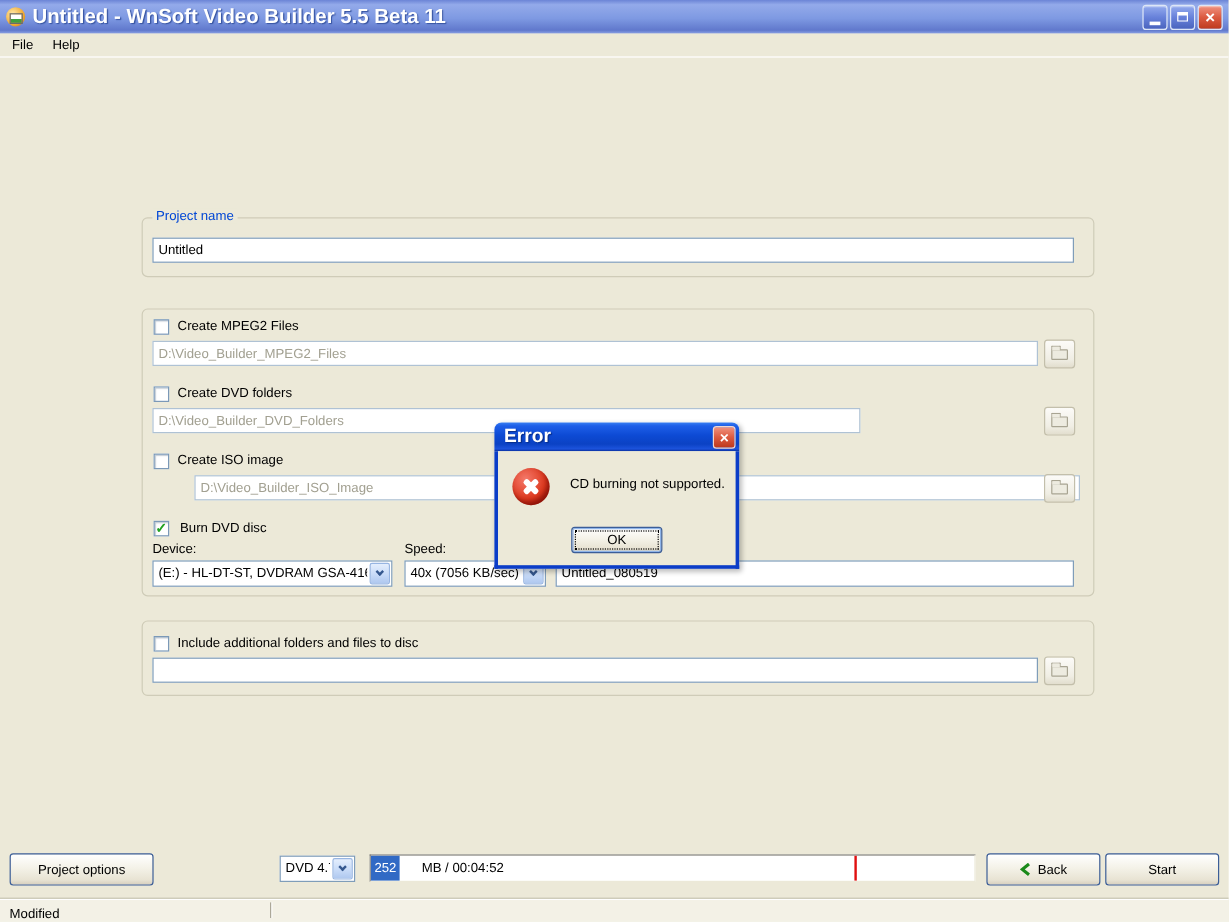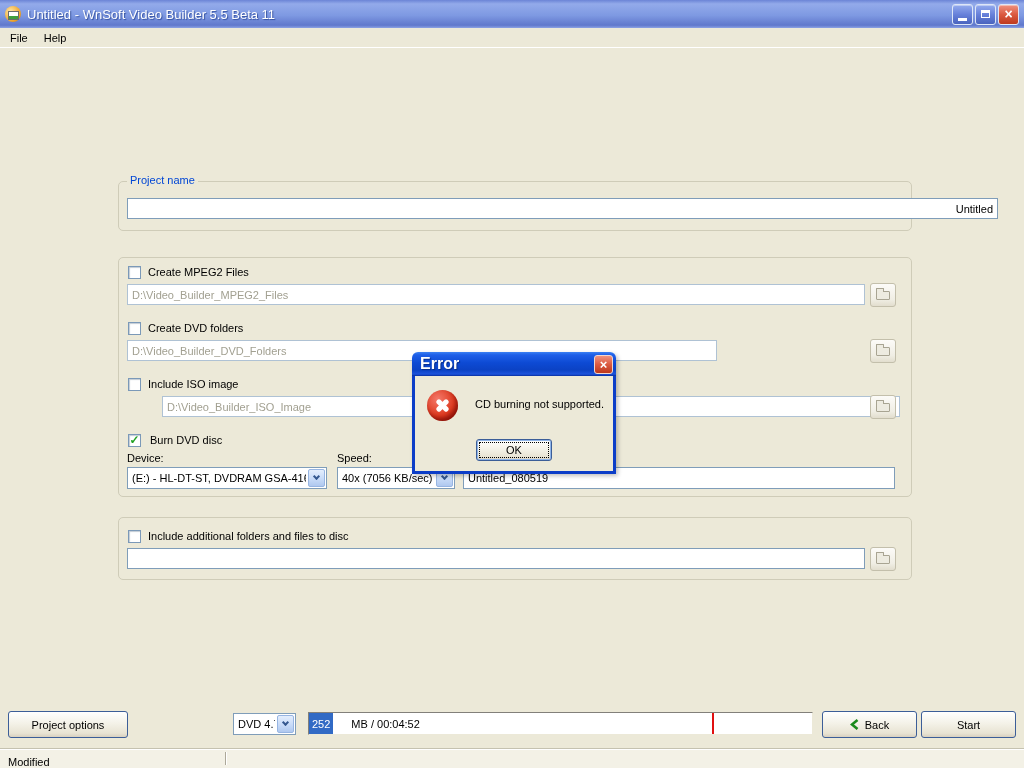--- a/index.html
+++ b/index.html
@@ -8,21 +8,21 @@
   .screen { position:relative; width:1024px; height:768px; background:#ECE9D8; overflow:hidden; }
 
   
   .titlebar { position:absolute; top:0; left:0; width:1024px; height:28px;
     background:linear-gradient(180deg,#6B84D6 0%,#93AAEA 14%,#7E99E2 55%,#6078CC 90%,#8CA2E4 100%);
     display:flex; align-items:center; padding:0 5px; }
   .app-icon { width:16px; height:16px; border-radius:50%;
     background:radial-gradient(circle at 35% 35%, #FFE9A8, #F0A830 62%, #B86A10); position:relative; flex:0 0 16px; }
   .app-icon::after { content:""; position:absolute; left:3px; top:5px; width:9px; height:7px;
     background:linear-gradient(180deg,#FFFFFF 55%, #3FA03F 55%); border:1px solid #6B6B6B; }
-  .title-text { color:#FFF; font-weight:normal; font-size:13px; margin-left:6px;
+  .title-text { color:#FFF; font-weight:bold; font-size:17px; margin-left:6px;
     text-shadow:1px 1px 1px #33509E; white-space:nowrap;text-align:right; }
   .win-buttons { margin-left:auto; display:flex; }
   .winbtn { width:21px; height:21px; margin-left:2px; border-radius:3px; border:1px solid #DDE6F7;
     background:linear-gradient(180deg,#94ABEE,#6781DA 50%,#4A64BE);
     display:flex; align-items:center; justify-content:center; color:#FFF; font-weight:bold;
     box-shadow:inset 0 1px 0 rgba(255,255,255,.4); cursor:default; }
   .winbtn.close { background:linear-gradient(180deg,#F09280,#DB5A40 50%,#BE3A1E); font-size:14px; line-height:1; }
   .glyph-min { width:9px; height:3px; background:#FFF; align-self:flex-end; margin:0 0 3px 0; }
   .glyph-restore { width:9px; height:8px; border:1px solid #FFF; border-top:3px solid #FFF; background:transparent; }
 
@@ -121,40 +121,40 @@
   </div>
 
   <div class="menubar">
     <span class="menu-item">File</span>
     <span class="menu-item">Help</span>
   </div>
 
   <div class="groupbox" style="left:118px; top:181px; width:794px; height:50px;">
     <span class="group-label">Project name</span>
   </div>
-  <input class="textinput" style="left: 127px; top: 198px; width: 871px; text-align: right;" value="Untitled">
+  <input class="textinput" style="left: 127px; top: 198px; width: 768px;" value="Untitled">
 
   <div class="groupbox" style="left:118px; top:257px; width:794px; height:240px;"></div>
 
   <span class="checkbox" style="left:128px; top:266px;"></span>
   <span class="cb-label" style="left:148px; top:266px;">Create MPEG2 Files</span>
   <input class="textinput dim" style="left: 127px; top: 284px; width: 738px;" value="D:\Video_Builder_MPEG2_Files">
   <span class="folderbtn" style="left:870px; top:283px;">
       <span class="folder-glyph"></span>
     </span>
 
   <span class="checkbox" style="left:128px; top:322px;"></span>
   <span class="cb-label" style="left:148px; top:322px;">Create DVD folders</span>
   <input class="textinput dim" style="left: 127px; top: 340px; width: 590px;" value="D:\Video_Builder_DVD_Folders">
   <span class="folderbtn" style="left:870px; top:339px;">
       <span class="folder-glyph"></span>
     </span>
 
   <span class="checkbox" style="left:128px; top:378px;"></span>
-  <span class="cb-label" style="left:148px; top:378px;">Include ISO image</span>
+  <span class="cb-label" style="left:148px; top:378px;">Create ISO image</span>
   <input class="textinput dim" style="left: 127px; top: 396px; width: 738px; margin-left: 35px;" value="D:\Video_Builder_ISO_Image">
   <span class="folderbtn" style="left:870px; top:395px;">
       <span class="folder-glyph"></span>
     </span>
 
   <span class="checkbox" style="left:128px; top:434px;">
       <span class="check">✓</span>
     </span>
   <span class="cb-label" style="left:150px; top:434px;">Burn DVD disc</span>
   <span class="field-label" style="left:127px; top:452px;">Device:</span>

